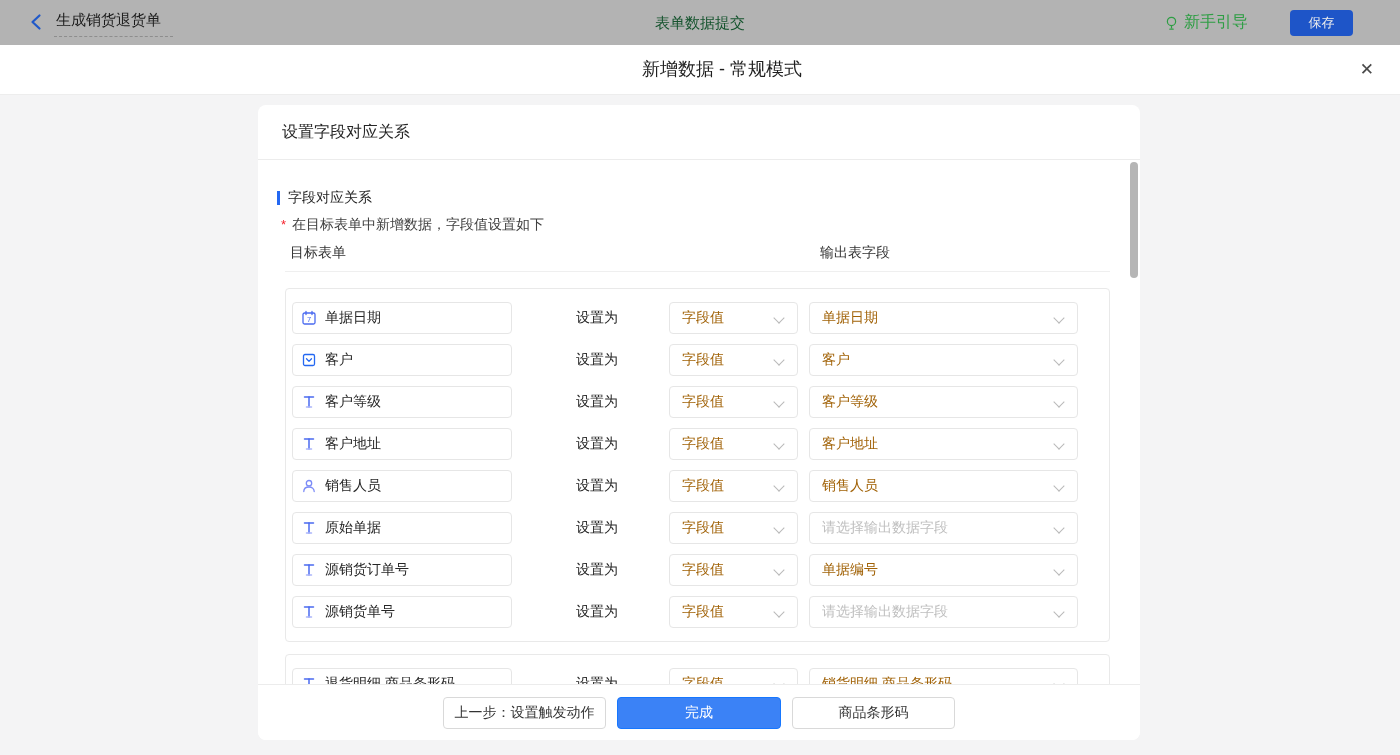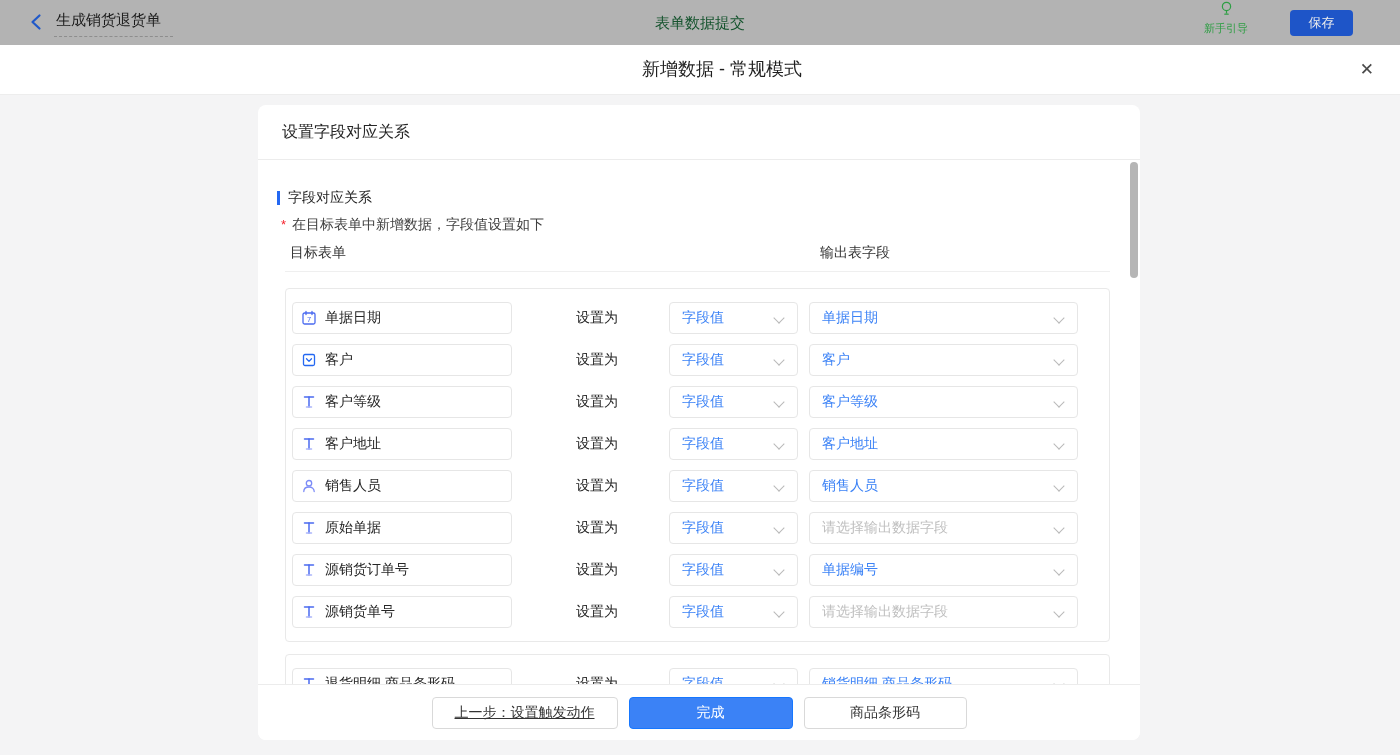--- a/index.html
+++ b/index.html
@@ -11,21 +11,21 @@
   }
   
   .topbar { position:absolute; top:0; left:0; width:1400px; height:45px;
     background:#b3b3b3; }
   .back-btn { position:absolute; left:28px; top:13px; width:18px; height:18px; cursor:pointer; }
   .doc-title { position:absolute; left:54px; top:11px; font-size:15px; color:#1b1b1b;
     padding:0 12px 6px 2px; border-bottom:1px dashed #8d8d8d; }
   .center-title { position:absolute; left:50%; transform:translateX(-50%); top:0;
     line-height:45px; font-size:15px; color:#14532d; }
   .guide { position:absolute; right:152px; top:0; height:45px; display:flex;
-    align-items:center; gap:5px; color:#2e9e44; font-size:11px; cursor:pointer;flex-direction:column; }
+    align-items:center; gap:5px; color:#2e9e44; font-size:16px; cursor:pointer; }
   .save-btn { position:absolute; right:47px; top:10px; width:63px; height:26px;
     background:#1e55c8; color:#ececec; border:none; border-radius:4px; font-size:13px;
     display:flex; align-items:center; justify-content:center; cursor:pointer; }
   
   .modal-head { position:absolute; top:45px; left:0; width:1400px; height:50px;
     background:#fff; border-bottom:1px solid #ededed; z-index:2; }
   .modal-title { text-align:center; line-height:49px; font-size:18px; font-weight:500; color:#1f1f1f;padding-left:44px; }
   .close-btn { position:absolute; right:26px; top:0; height:49px; display:flex;
     align-items:center; font-size:17px; color:#4a4a4a; cursor:pointer; }
   
@@ -51,33 +51,33 @@
   .row { height:42px; display:flex; align-items:center; }
   .field-box { width:220px; height:32px; border:1px solid #e6e6e6; border-radius:4px;
     display:flex; align-items:center; padding:0 8px; gap:8px; background:#fff; }
   .f-icon { width:16px; height:16px; display:flex; flex:none; }
   .f-label { font-size:14px; color:#262626; white-space:nowrap; }
   .set-as { margin-left:64px; width:45px; font-size:14px; color:#262626; flex:none; }
   .select { height:32px; border:1px solid #e6e6e6; border-radius:4px; position:relative;
     display:flex; align-items:center; padding:0 26px 0 12px; background:#fff; cursor:pointer; }
   .sel-small { width:129px; margin-left:48px; }
   .sel-large { width:269px; margin-left:11px; }
-  .sel-text { font-size:14px; color:#3b82f6; white-space:nowrap; overflow:hidden; }
+  .sel-text { font-size:14px; color:#a16207; white-space:nowrap; overflow:hidden; }
   .is-placeholder .sel-text { color:#bfbfbf; }
   .chev { position:absolute; right:14px; top:11px; width:8px; height:8px;
     border-right:1.4px solid #b9b9b9; border-bottom:1.4px solid #b9b9b9;
     transform:rotate(45deg); }
   .scroll-thumb { position:absolute; right:2px; top:57px; width:8px; height:116px;
     border-radius:4px; background:#b5b5b5; cursor:grab; }
   .card-footer { position:absolute; left:0; bottom:0; width:882px; height:56px;
     background:#fff; border-top:1px solid #ececec; display:flex; align-items:center;
     justify-content:center; gap:11px; }
   .btn { height:32px; border-radius:4px; font-size:14px; display:flex; align-items:center;
     justify-content:center; cursor:pointer; border:1px solid #d9d9d9; background:#fff; color:#333; }
-  .btn-prev { width:186px;text-decoration:underline; } .btn-other { width:163px; }
+  .btn-prev { width:163px; } .btn-other { width:163px; }
   .btn-done { width:164px; background:#3b82f6; border-color:#1677ff; color:#fff; }
 </style>
 </head>
 <body>
 
 <div class="topbar">
   <span class="back-btn">
     <svg width="18" height="18" viewBox="0 0 18 18" fill="none">
         <path d="M11.5 2.5L4.5 9l7 6.5" stroke="#2059c9" stroke-width="2.2" stroke-linecap="round" stroke-linejoin="round"></path>
       </svg>

